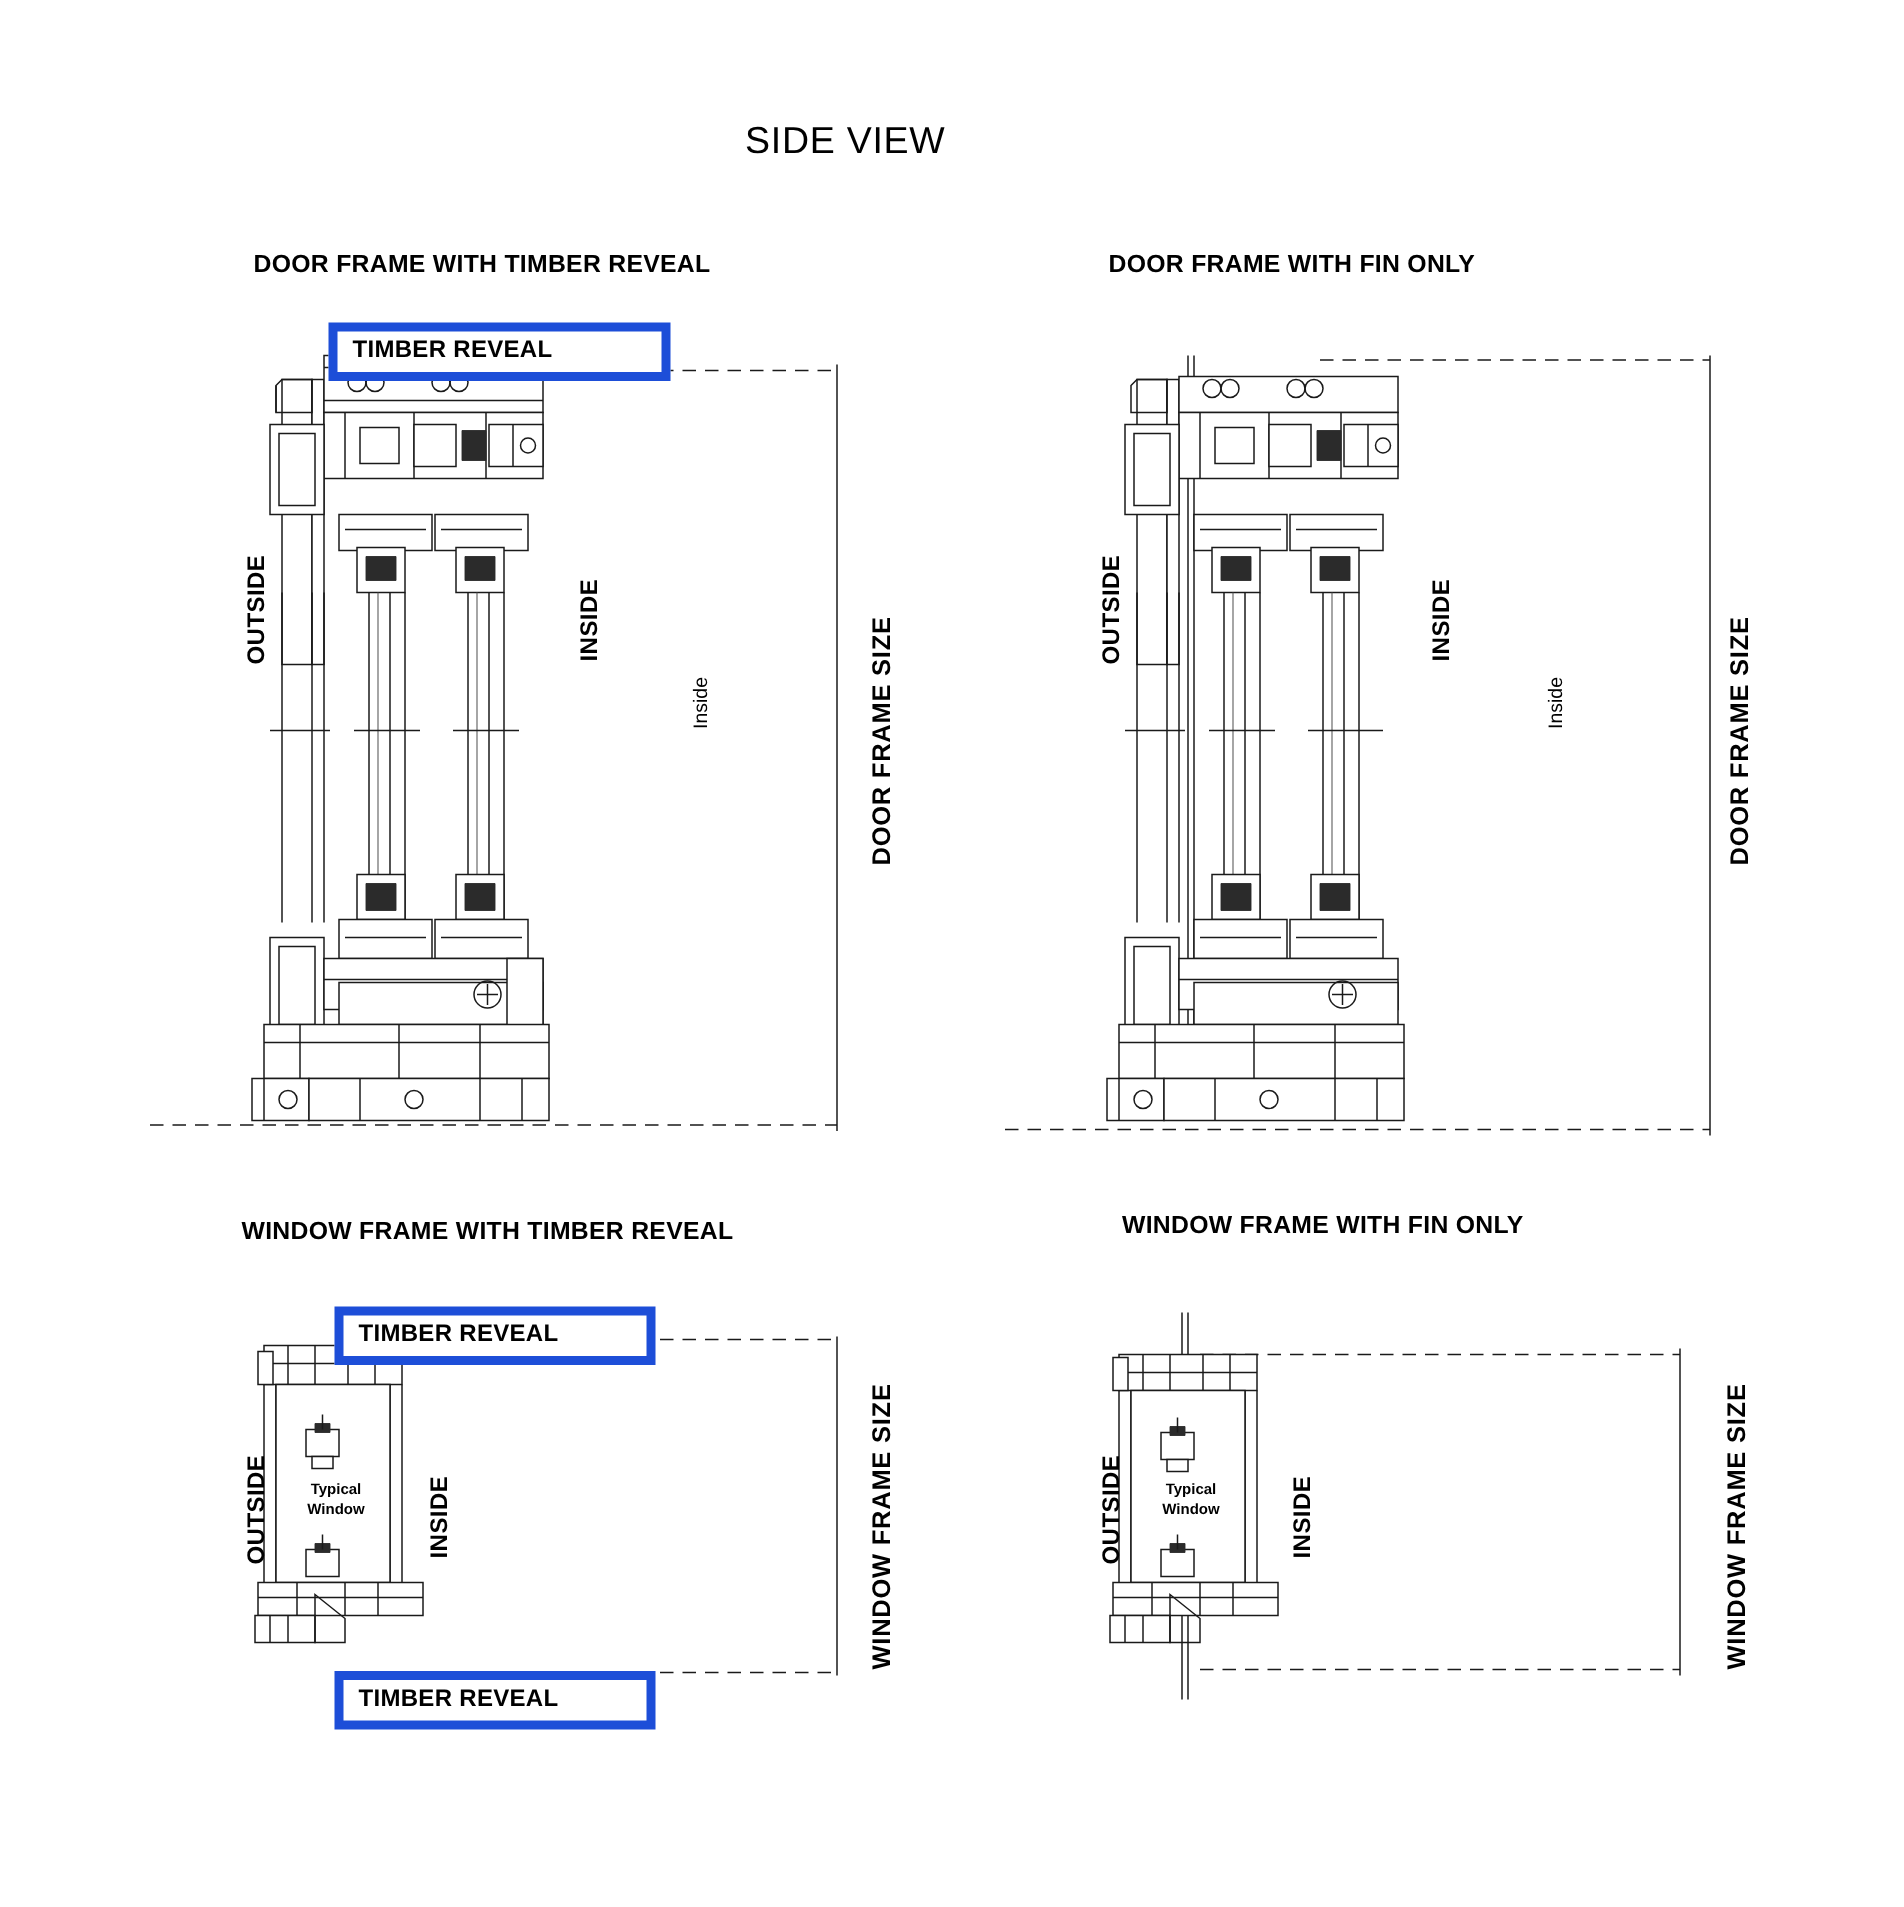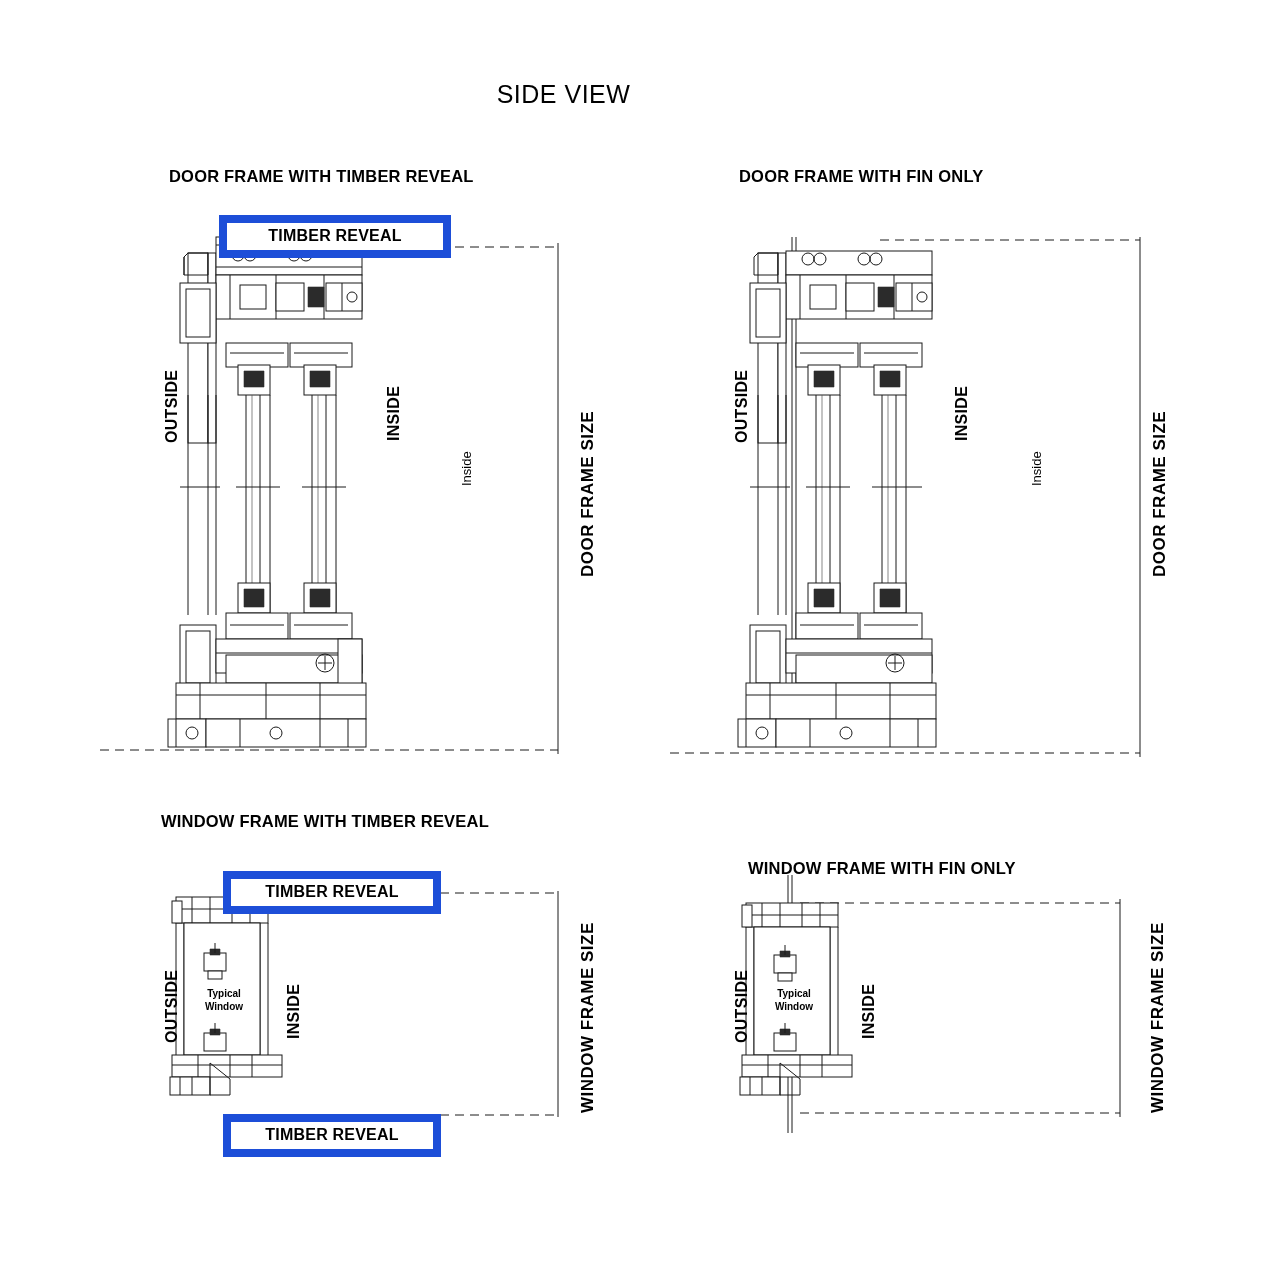--- a/index.html
+++ b/index.html
@@ -32,28 +32,27 @@
   .panel-title {
     position: absolute;
     font-size: 16.5px;
     font-weight: bold;
     letter-spacing: 0.2px;
     white-space: nowrap;
   }
   
   .boxed-label {
     position: absolute;
-    border: 8px solid #1d4ed8;
+    border: 6px solid #1d4ed8;
     background: #fff;
     font-size: 16px;
     font-weight: bold;
     padding: 4px 10px 5px 10px;
     white-space: nowrap;
     letter-spacing: 0.2px;
-    text-align: center;
   }
   
   .vtext {
     position: absolute;
     white-space: nowrap;
     transform-origin: 0 0;
     font-weight: bold;
   }
   .vtext.b {
     font-size: 16px;
@@ -368,21 +367,21 @@
   <div class="boxed-label" style="top:1114px;left:223px;width:182px;">TIMBER REVEAL</div>
 
   <div class="vtext b" style="left:163px;top:1043px;transform:rotate(-90deg);">OUTSIDE</div>
   <div class="vtext b" style="left:285px;top:1039px;transform:rotate(-90deg);">INSIDE</div>
   <div class="label-inline" style="top:988px;left:184px;width:80px;">
     <span>Typical</span><br>
     <span>Window</span>
   </div>
   <div class="vtext dim" style="left:578px;top:1113px;transform:rotate(-90deg);">WINDOW FRAME SIZE</div>
 
-  <div class="panel-title" style="top:859px;left:748px;">WINDOW FRAME  WITH FIN ONLY</div>
+  <div class="panel-title" style="top:808px;left:748px;">WINDOW FRAME  WITH FIN ONLY</div>
 
   <svg width="560" height="300" style="top:865px;left:650px;">
     <g>
       <path class="ln-d" d="M 150 38 L 470 38"></path>
       <path class="ln-d" d="M 150 248 L 470 248"></path>
       <path class="ln" d="M 470 34 L 470 252"></path>
     </g>
 
     <g>
       <path class="ln" d="M 138 10 L 138 268"></path>

